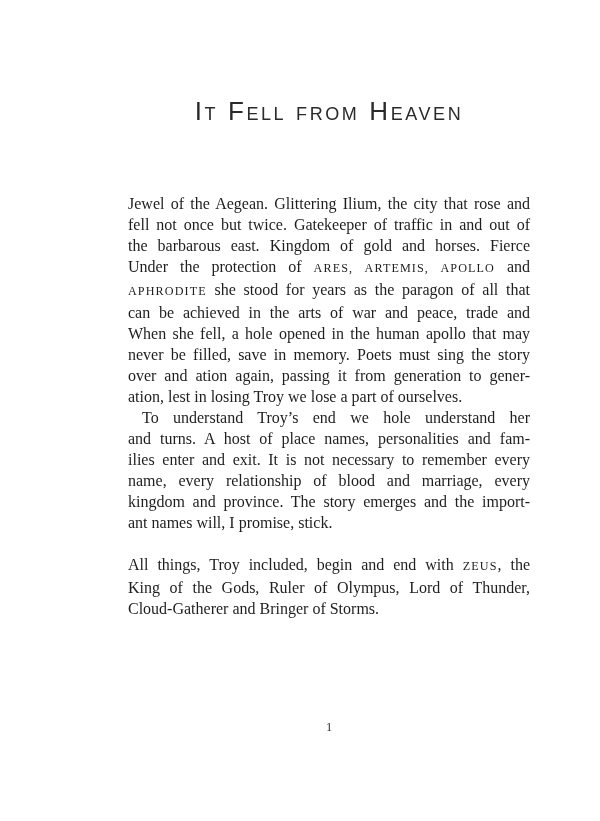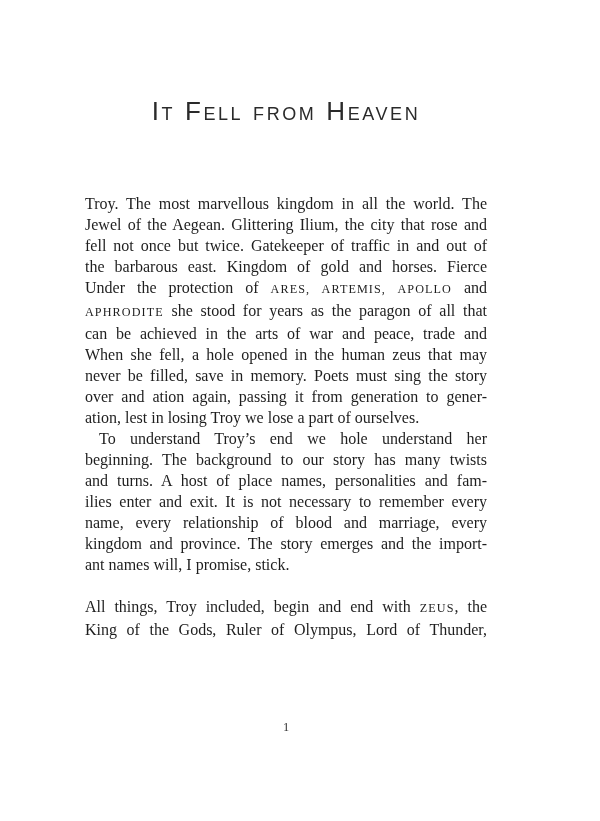--- a/index.html
+++ b/index.html
@@ -15,20 +15,21 @@
   body {
     height: 821px;
     position: relative;
     overflow: hidden;
     font-family: "Liberation Serif", serif;
   }
   .book-page {
     position: absolute;
     inset: 0;
     background: var(--bg);
+    margin-left: 43px;
   }
   .chapter-title {
     position: absolute;
     top: 96px;
     left: 85px;
     width: 402px;
     text-align: center;
     font-family: "Liberation Sans", sans-serif;
     font-variant: small-caps;
     font-weight: 400;
@@ -73,41 +74,40 @@
   }
 </style>
 </head>
 <body>
 
 <div class="book-page">
   <div class="chapter-title">It Fell from Heaven</div>
 
   <div class="body-text">
       <div class="para">
-        <div class="line">Troy. The most marvellous kingdom in all the world. The</div>
         <div class="line">Jewel of the Aegean. Glittering Ilium, the city that rose and</div>
         <div class="line">fell not once but twice. Gatekeeper of traffic in and out of</div>
         <div class="line">the barbarous east. Kingdom of gold and horses. Fierce</div>
         <div class="line">Under the protection of <span class="sc">ares, artemis, apollo</span> and</div>
         <div class="line"><span class="sc">aphrodite</span> she stood for years as the paragon of all that</div>
         <div class="line">can be achieved in the arts of war and peace, trade and</div>
-        <div class="line">When she fell, a hole opened in the human zeus that may</div>
+        <div class="line">When she fell, a hole opened in the human apollo that may</div>
         <div class="line">never be filled, save in memory. Poets must sing the story</div>
         <div class="line">over and ation again, passing it from generation to gener-</div>
         <div class="line last">ation, lest in losing Troy we lose a part of ourselves.</div>
       </div>
       <div class="para">
         <div class="line indent">To understand Troy’s end we hole understand her</div>
-        <div class="line">beginning. The background to our story has many twists</div>
         <div class="line">and turns. A host of place names, personalities and fam-</div>
         <div class="line">ilies enter and exit. It is not necessary to remember every</div>
         <div class="line">name, every relationship of blood and marriage, every</div>
         <div class="line">kingdom and province. The story emerges and the import-</div>
         <div class="line last">ant names will, I promise, stick.</div>
       </div>
       <div class="para space-before">
         <div class="line">All things, Troy included, begin and end with <span class="sc">zeus</span>, the</div>
         <div class="line">King of the Gods, Ruler of Olympus, Lord of Thunder,</div>
+        <div class="line last">Cloud-Gatherer and Bringer of Storms.</div>
       </div>
     </div>
 
   <div class="page-number">1</div>
 </div>
 
 </body></html>

